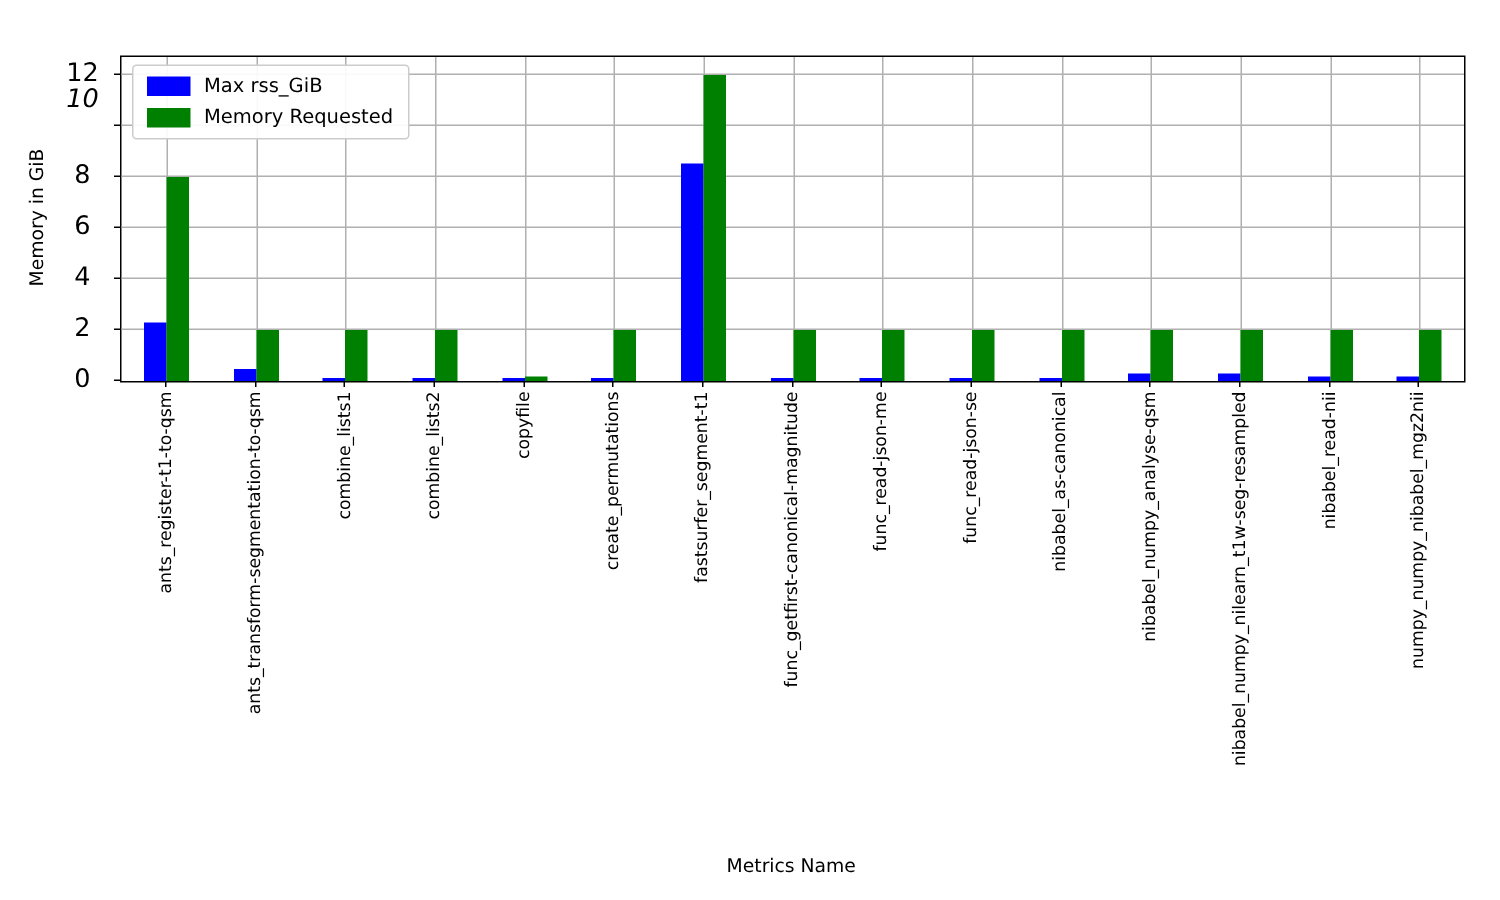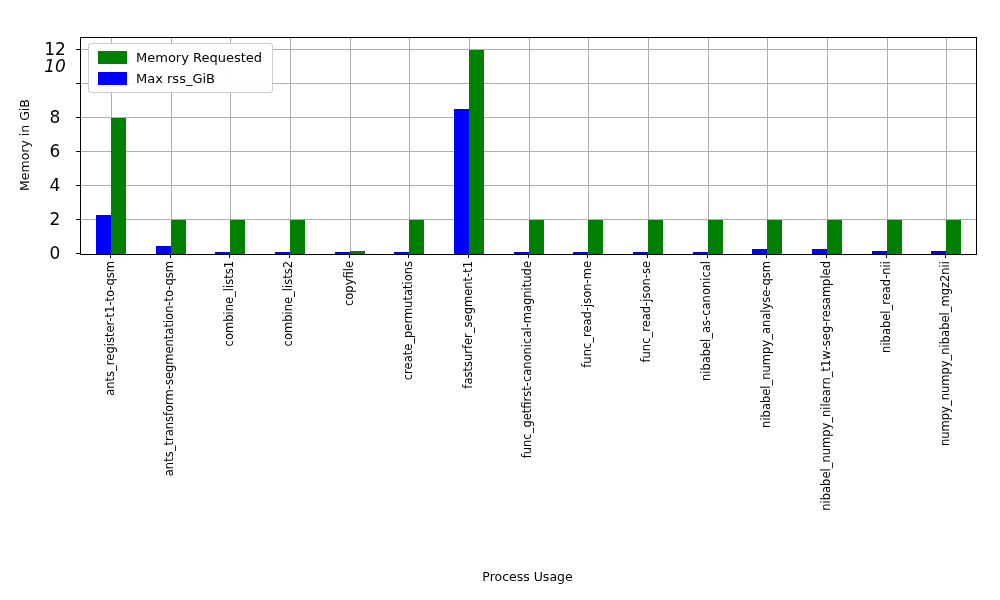--- a/index.html
+++ b/index.html
@@ -128,22 +128,22 @@
       <div class="xtick-label" style="position: absolute; top: 261px; right: 240.833px;">nibabel_numpy_analyse-qsm</div>
       <div class="xtick-mark" style="position: absolute; left: 825.833px; top: 254px;"></div>
       <div class="xtick-label" style="position: absolute; top: 261px; right: 181.167px;">nibabel_numpy_nilearn_t1w-seg-resampled</div>
       <div class="xtick-mark" style="position: absolute; left: 885.5px; top: 254px;"></div>
       <div class="xtick-label" style="position: absolute; top: 261px; right: 121.5px;">nibabel_read-nii</div>
       <div class="xtick-mark" style="position: absolute; left: 945.167px; top: 254px;"></div>
       <div class="xtick-label" style="position: absolute; top: 261px; right: 61.8333px;">numpy_numpy_nibabel_mgz2nii</div>
     </div>
   <div class="legend" id="legend">
       <div class="legend-item">
+        <div class="legend-swatch" style="background: rgb(0, 0, 255);"></div>
+        <div class="legend-label">Max rss_GiB</div>
+      </div>
+      <div class="legend-item">
         <div class="legend-swatch" style="background: rgb(0, 128, 0);"></div>
         <div class="legend-label">Memory Requested</div>
       </div>
-      <div class="legend-item">
-        <div class="legend-swatch" style="background: rgb(0, 0, 255);"></div>
-        <div class="legend-label">Max rss_GiB</div>
-      </div>
     </div>
-  <div class="xlabel">Process Usage</div>
+  <div class="xlabel">Metrics Name</div>
 </div>
 
 </body></html>

